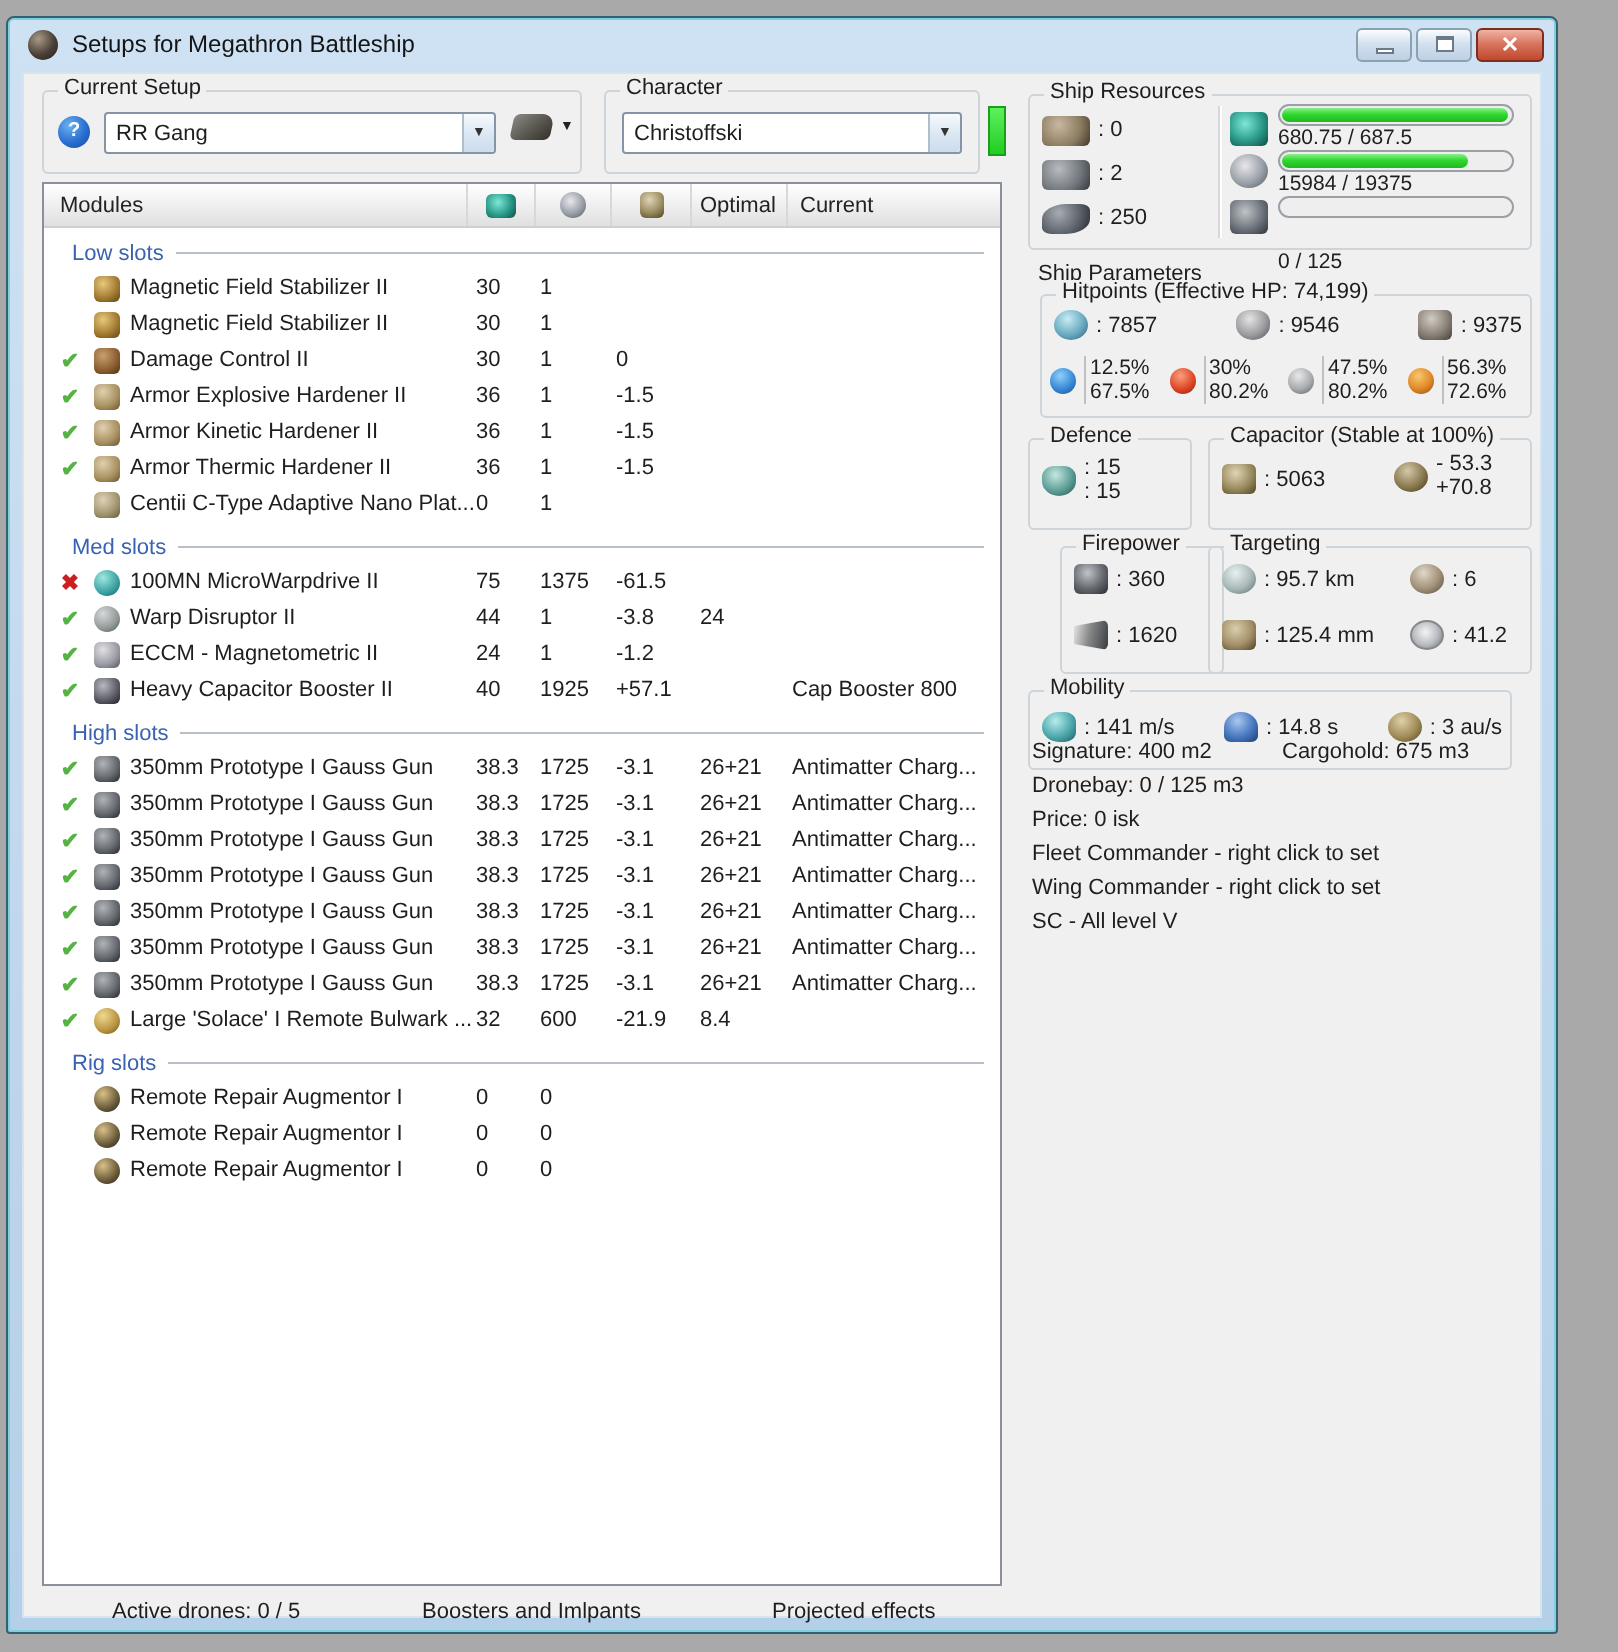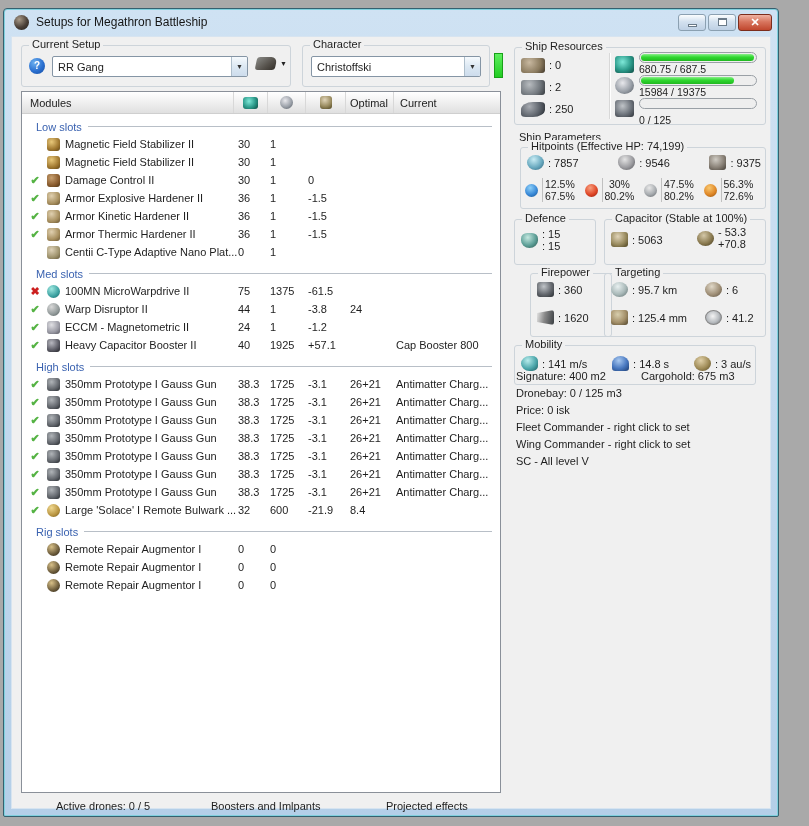--- a/index.html
+++ b/index.html
@@ -542,21 +542,21 @@
               <div class="bar-track">
                 <div class="bar-fill" style="width: calc(82% - 2px);"></div>
               </div>
               <div style="font-size: 10.5px; margin-top: 0px;">15984 / 19375</div>
             </div>
           </div>
           <div style="display: flex; align-items: flex-start; gap: 5px; height: 23px;">
             <span class="pic pic-drone" style="width: 19px; height: 17px; margin-top: 2px;"></span>
             <div style="flex: 1 1 0%;">
               <div class="bar-track"></div>
-              <div style="font-size: 10.5px; margin-top: 5px;">0 / 125</div>
+              <div style="font-size: 10.5px; margin-top: 16px;">0 / 125</div>
             </div>
           </div>
         </div>
     </div>
 
     <div class="rp-label" style="left:507px; top:94px;">Ship Parameters</div>
     <div class="gbox" style="left:508px; top:110px; width:246px; height:62px;">
       <div class="glabel">Hitpoints (Effective HP: 74,199)</div>
       <div style="position:absolute; left:6px; top:7px; right:4px; display:flex; justify-content:space-between;">
         <div class="stat-item">
@@ -565,21 +565,21 @@
           </div>
         <div class="stat-item">
             <span class="pic pic-armor"></span>
             <span>: 9546</span>
           </div>
         <div class="stat-item">
             <span class="pic pic-structure"></span>
             <span>: 9375</span>
           </div>
       </div>
-      <div style="position:absolute; left:4px; top:30px; right:2px; display:flex; font-size:10.5px;text-align:center;">
+      <div style="position:absolute; left:4px; top:30px; right:2px; display:flex; font-size:10.5px;">
         <div class="stat-item" style="flex:1;">
           <span class="pic pic-em" style="width:13px;height:13px;"></span>
           <span style="border-left:1px solid #c0c0c0; padding-left:2px;">
             <div>12.5%</div>
             <div>67.5%</div>
           </span>
         </div>
         <div class="stat-item" style="flex:1;">
           <span class="pic pic-thermal" style="width:13px;height:13px;"></span>
           <span style="border-left:1px solid #c0c0c0; padding-left:2px;">

